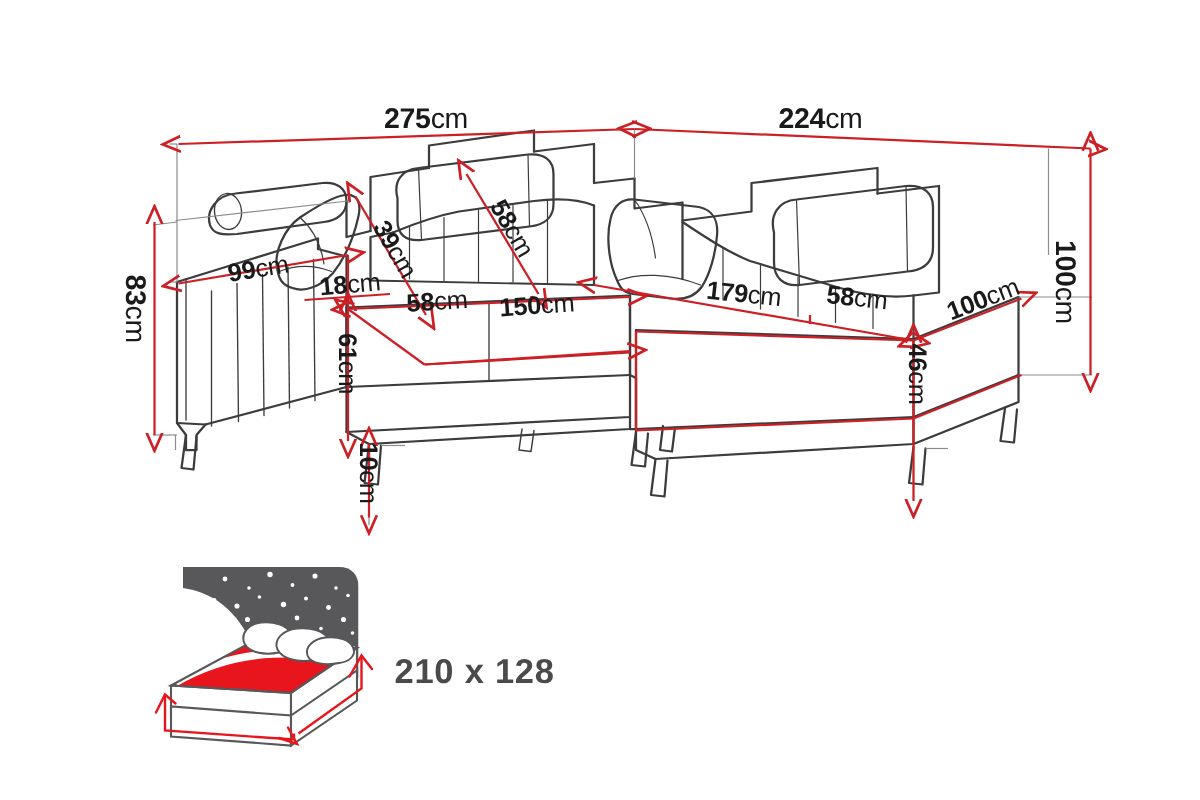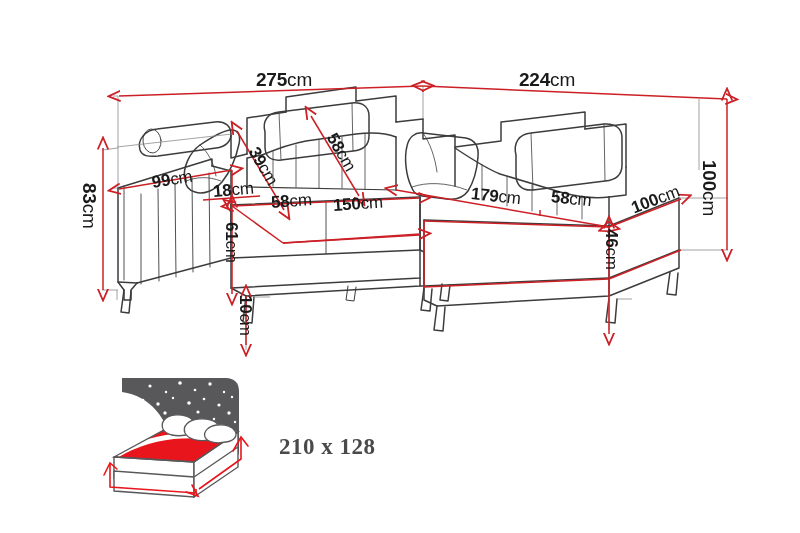--- a/index.html
+++ b/index.html
@@ -418,15 +418,15 @@
     <g stroke="#e8161c" stroke-width="1.6" fill="none">
       <path d="M110,463 L110,487 L196,493 L196,489"></path>
       <path d="M241,437 L241,459 L199,489"></path>
 
       <path d="M104,475 L110,463 L117,469" stroke-linecap="round"></path>
       <path d="M186,492 L198,496 L192,485" stroke-linecap="round"></path>
       <path d="M233,451 L241,437 L248,446" stroke-linecap="round"></path>
     </g>
   </svg>
 
-  <div id="bed-size-text" style="left:279px; top:434px;font-family:Liberation Serif, serif;">210 x 128</div>
+  <div id="bed-size-text" style="left:263px; top:434px;">210 x 128</div>
 
 </div>
 
 </body></html>

